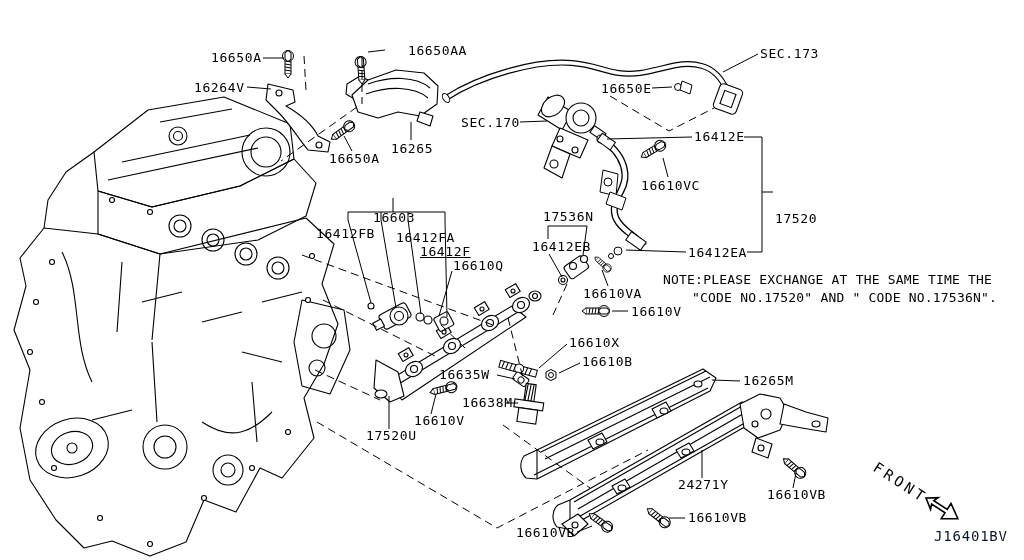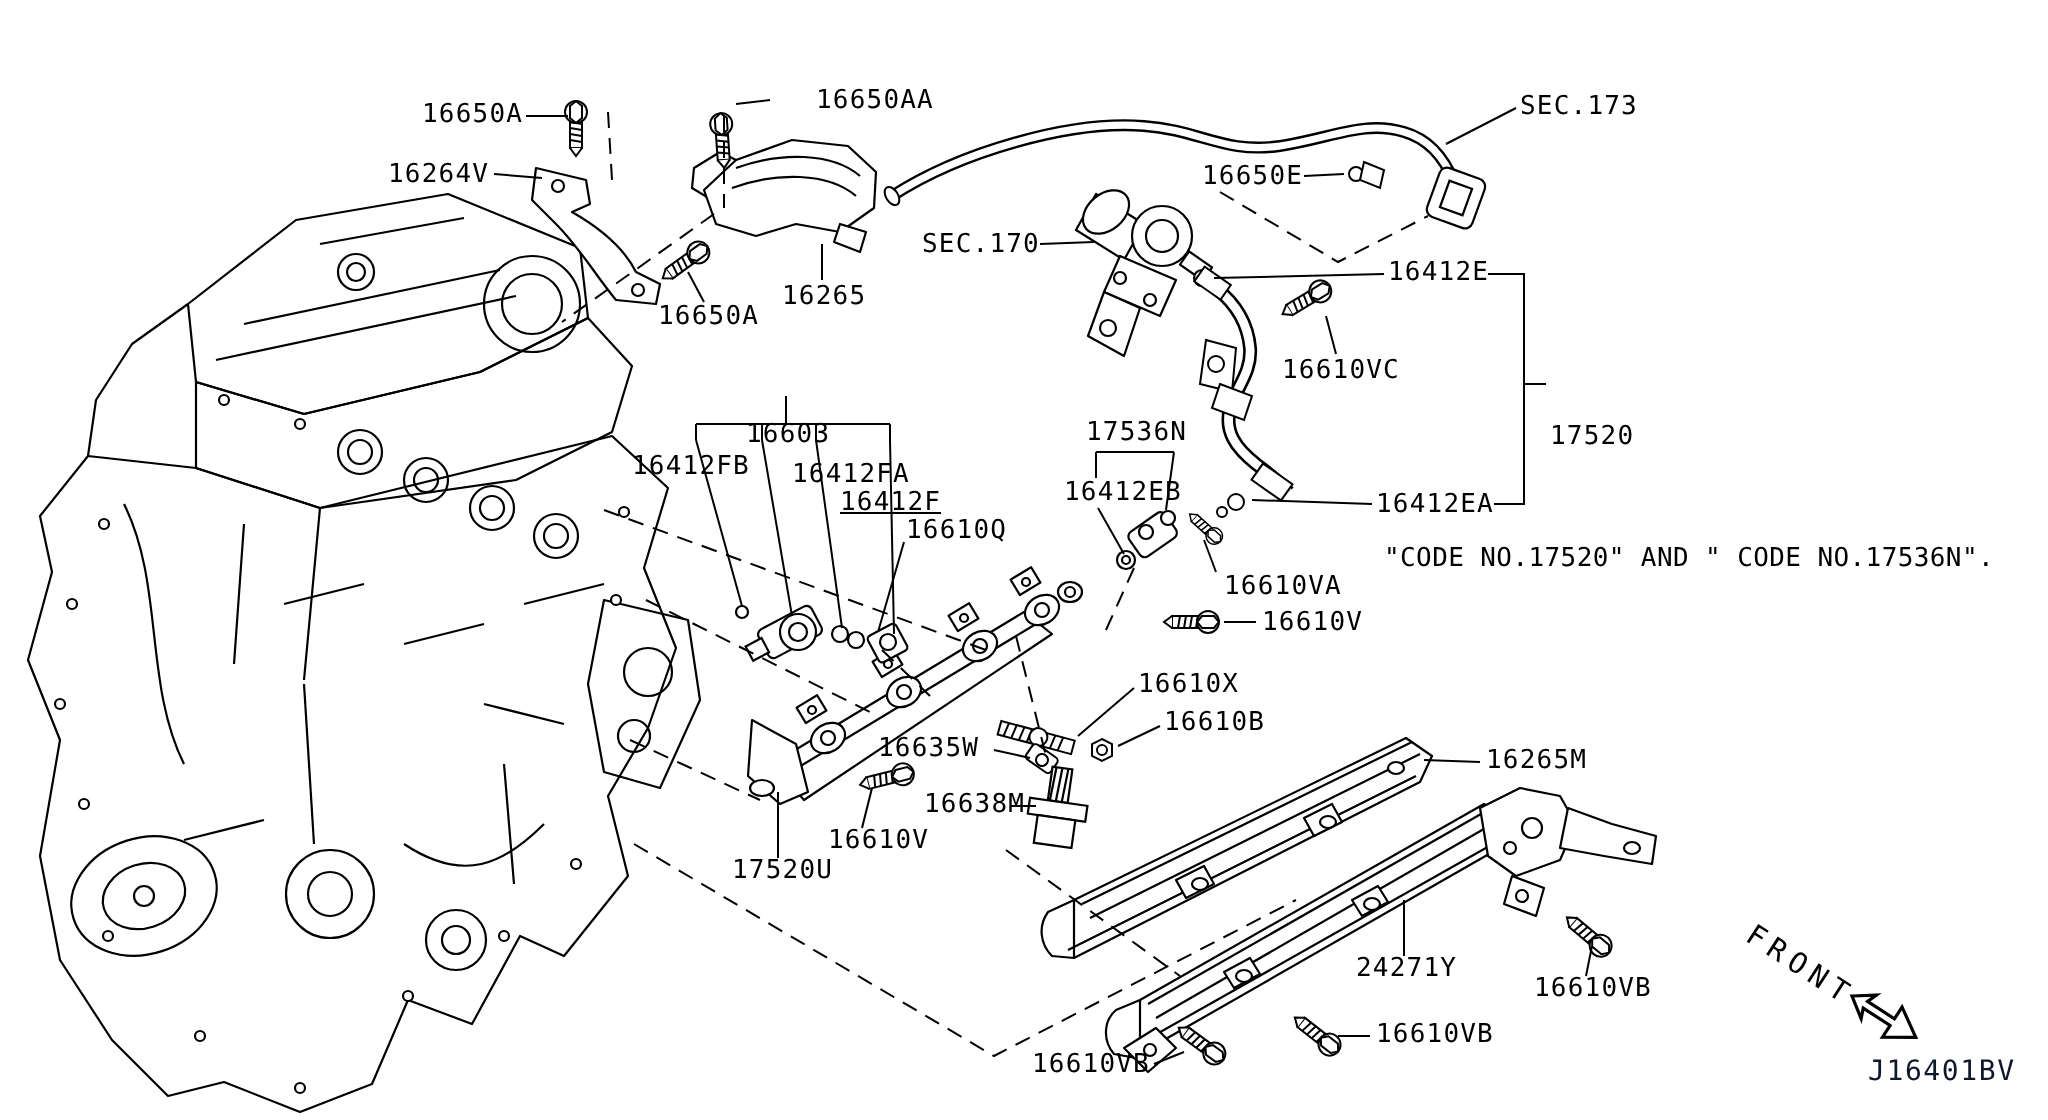--- a/index.html
+++ b/index.html
@@ -352,34 +352,35 @@
       <div class="plabel" style="left: 641px; top: 179px;">16610VC</div>
       <div class="plabel" style="left: 775px; top: 186px; margin-top: 26px;">17520</div>
       <div class="plabel" style="left: 688px; top: 246px;">16412EA</div>
       <div class="plabel" style="left: 373px; top: 197px; margin-top: 14px;">16603</div>
       <div class="plabel" style="left: 316px; top: 227px;">16412FB</div>
       <div class="plabel" style="left: 396px; top: 231px;">16412FA</div>
       <div class="plabel" style="left: 420px; top: 245px; text-decoration: underline;">16412F</div>
       <div class="plabel" style="left: 453px; top: 259px;">16610Q</div>
       <div class="plabel" style="left: 543px; top: 210px;">17536N</div>
       <div class="plabel" style="left: 522px; top: 240px; margin-left: 10px;">16412EB</div>
-      <div class="plabel" style="left: 612px; top: 287px;">16610VA</div>
+      <div class="plabel" style="left: 583px; top: 287px;">16610VA</div>
       <div class="plabel" style="left: 631px; top: 305px;">16610V</div>
       <div class="plabel" style="left: 569px; top: 336px;">16610X</div>
       <div class="plabel" style="left: 582px; top: 355px;">16610B</div>
       <div class="plabel" style="left: 439px; top: 368px;">16635W</div>
       <div class="plabel" style="left: 462px; top: 396px;">16638M</div>
       <div class="plabel" style="left: 414px; top: 414px;">16610V</div>
       <div class="plabel" style="left: 366px; top: 429px;">17520U</div>
       <div class="plabel" style="left: 743px; top: 374px;">16265M</div>
       <div class="plabel" style="left: 678px; top: 478px;">24271Y</div>
       <div class="plabel" style="left: 767px; top: 488px;">16610VB</div>
       <div class="plabel" style="left: 688px; top: 511px;">16610VB</div>
       <div class="plabel" style="left: 516px; top: 526px;">16610VB</div>
     </div>
 
 <div class="note">
+  <div>NOTE:PLEASE EXCHANGE AT THE SAME TIME THE</div>
   <div class="note-indent">"CODE NO.17520" AND " CODE NO.17536N".</div>
 </div>
 
 <div class="drawing-no">J16401BV</div>
 
 </div>
 
 </body></html>

